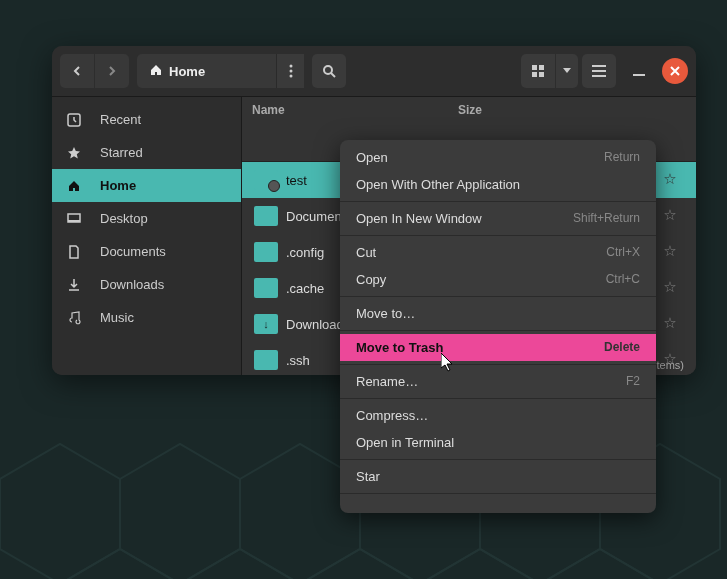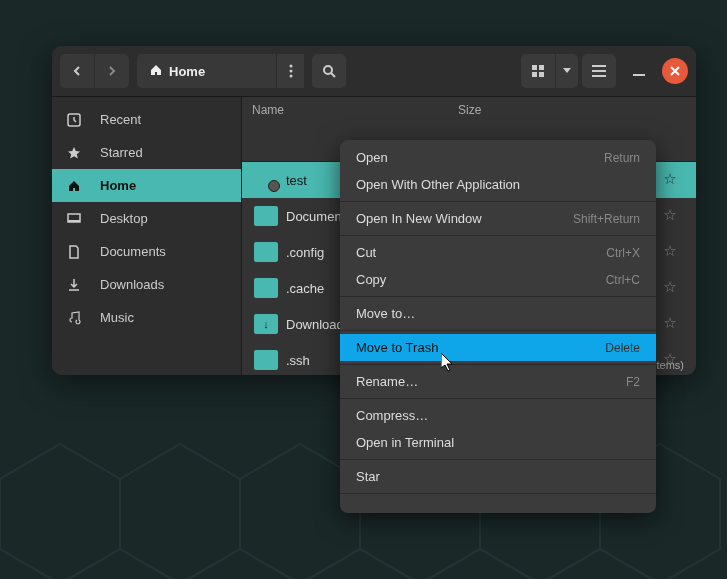--- a/index.html
+++ b/index.html
@@ -18,39 +18,39 @@
 .path-more { width: 28px; height: 34px; display: flex; align-items: center; justify-content: center; color: #ccc; border-left: 1px solid #2a2a2a; }
 .spacer { flex: 1; }
 .close-btn { width: 26px; height: 26px; border-radius: 50%; background: #e8593c; border: none; color: #fff; font-size: 12px; display: flex; align-items: center; justify-content: center; cursor: pointer; margin-left: 6px; }
 .min-btn { width: 26px; height: 26px; border: none; background: transparent; color: #ccc; margin-left: 6px; cursor: pointer; }
 .body-area { display: flex; flex: 1; overflow: hidden; }
 .sidebar { width: 190px; background: #2d2d2d; padding: 6px 0; border-right: 1px solid #1a1a1a; }
 .side-item { display: flex; align-items: center; gap: 18px; padding: 9px 14px; color: #ccc; font-size: 13px; cursor: pointer; }
 .side-item.active { background: #49b8b0; color: #111; font-weight: bold; }
 .side-item .ic { width: 16px; display: flex; justify-content: center; }
 .main { flex: 1; background: #333; display: flex; flex-direction: column; }
-.cols { display: flex; padding: 6px 10px; color: #aaa; font-size: 12px; font-weight: normal; border-bottom: 1px solid #222; }
+.cols { display: flex; padding: 6px 10px; color: #aaa; font-size: 12px; font-weight: bold; border-bottom: 1px solid #222; }
 .col-name { flex: 1; }
 .col-size { width: 90px; }
 .col-mod { width: 110px; margin-top: 38px; }
 .col-star { width: 28px; }
 .row { display: flex; align-items: flex-start; padding: 8px 12px; color: #ddd; font-size: 13px; }
 .row.selected { background: #49b8b0; color: #111; }
 .row .fname { flex: 1; display: flex; align-items: center; gap: 8px; }
 .row .fsize { width: 90px; font-size: 12px; }
 .row .fmod { width: 110px; font-size: 12px; }
 .row .fstar { width: 28px; color: #888; font-size: 15px; text-align: center; }
 .row.selected .fstar { color: #333; }
 .folder-icon { width: 24px; height: 20px; background: #49b8b0; border-radius: 2px; position: relative; display: inline-block; }
 .folder-icon.link::after { content: ''; position: absolute; right: -2px; bottom: -2px; width: 10px; height: 10px; background: #555; border-radius: 50%; border: 1px solid #222; }
 .folder-icon.dl::after { content: '↓'; position: absolute; inset: 0; display: flex; align-items: center; justify-content: center; color: #1a2828; font-size: 11px; font-weight: bold; }
 .sort-ind { color: #49b8b0; margin-right: 3px; }
 .context-menu { position: absolute; left: 340px; top: 140px; width: 316px; background: #3b3b3b; border-radius: 8px; box-shadow: 0 6px 24px rgba(0,0,0,0.6); padding: 4px 0; z-index: 100; }
-.cm-item { display: flex; justify-content: space-between; align-items: center; padding: 6px 16px; color: #ddd; font-size: 13px; cursor: pointer; }
-.cm-item.highlighted { background: #0ea5e9; color: #111; }
+.cm-item { display: flex; justify-content: space-between; padding: 6px 16px; color: #ddd; font-size: 13px; cursor: pointer; }
+.cm-item.highlighted { background: #ec4899; color: #111; font-weight: bold; }
 .cm-item .accel { color: #888; font-size: 12px; }
 .cm-item.highlighted .accel { color: #333; }
 .cm-sep { height: 1px; background: #2a2a2a; margin: 3px 0; }
 .cursor { position: absolute; left: 441px; top: 353px; z-index: 200; pointer-events: none; }
 .statusbar { position: absolute; right: 12px; bottom: 4px; color: #aaa; font-size: 11px; }
 </style>
 </head>
 <body>
 
 <div class="bg-pattern">

